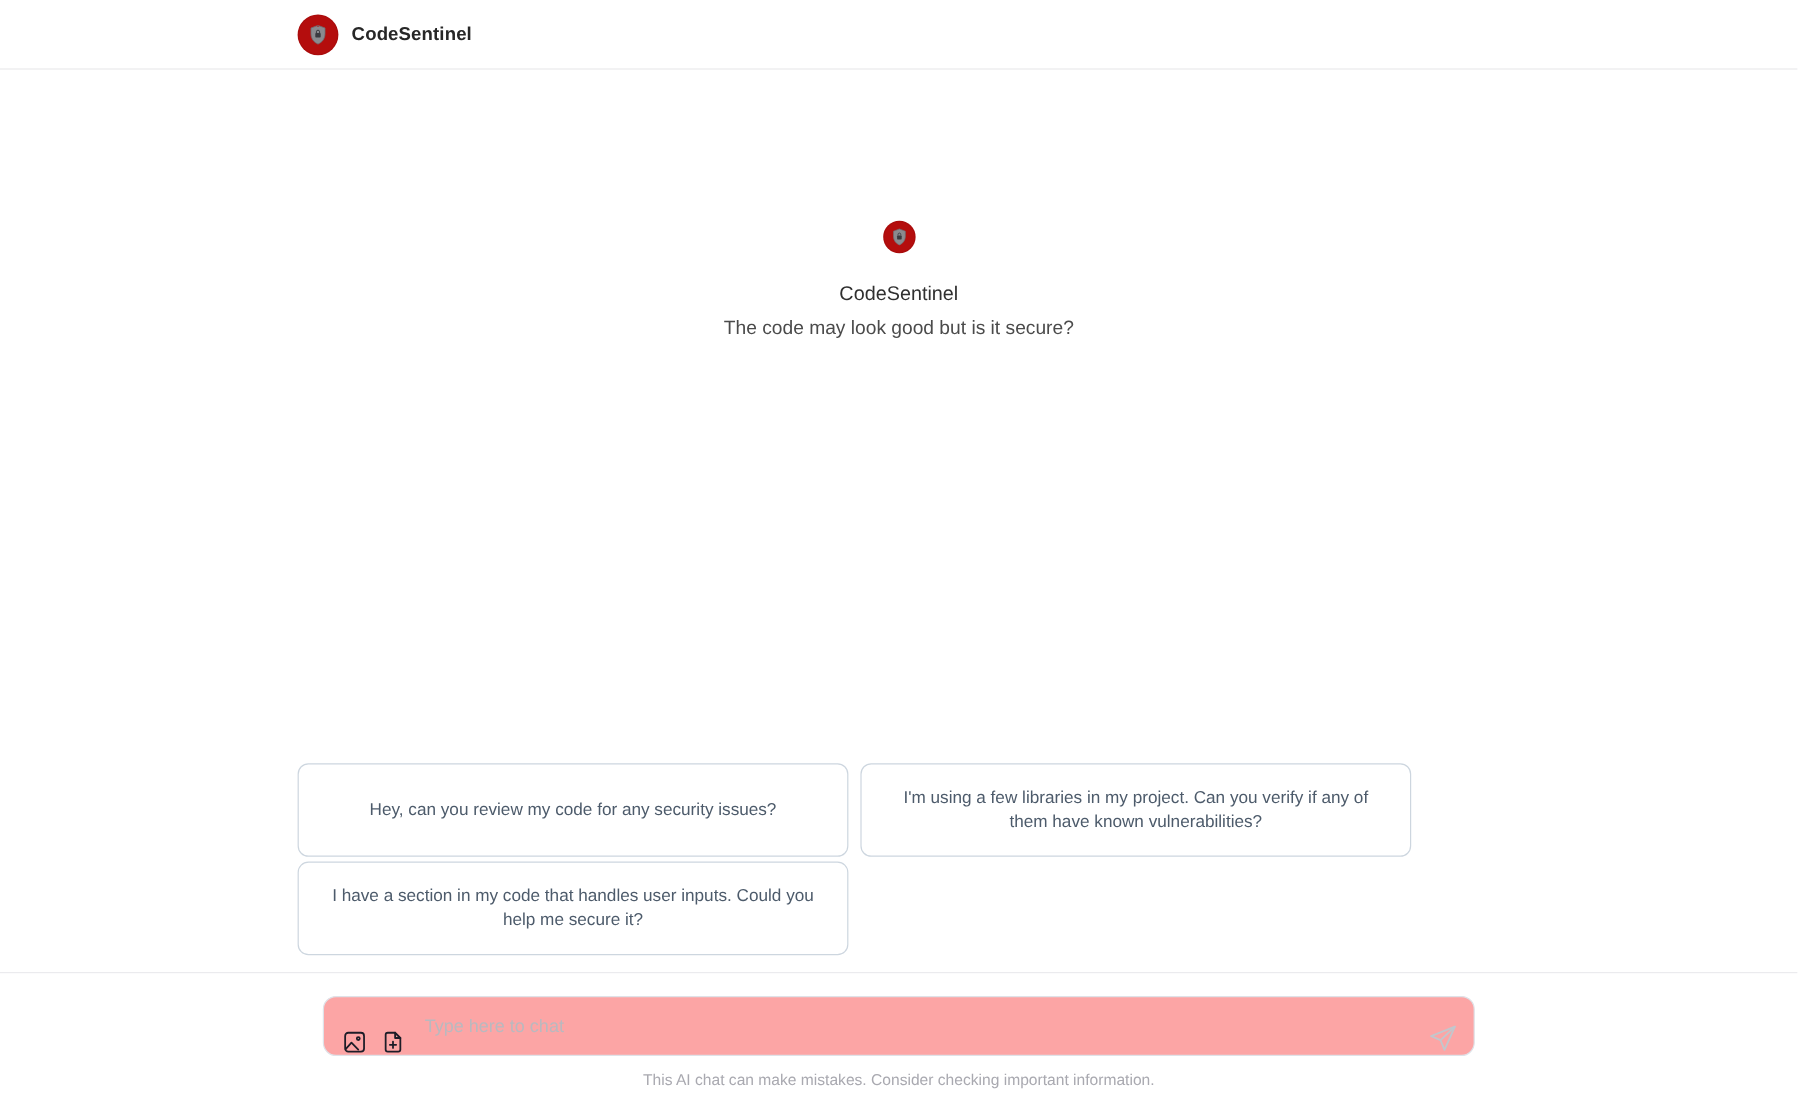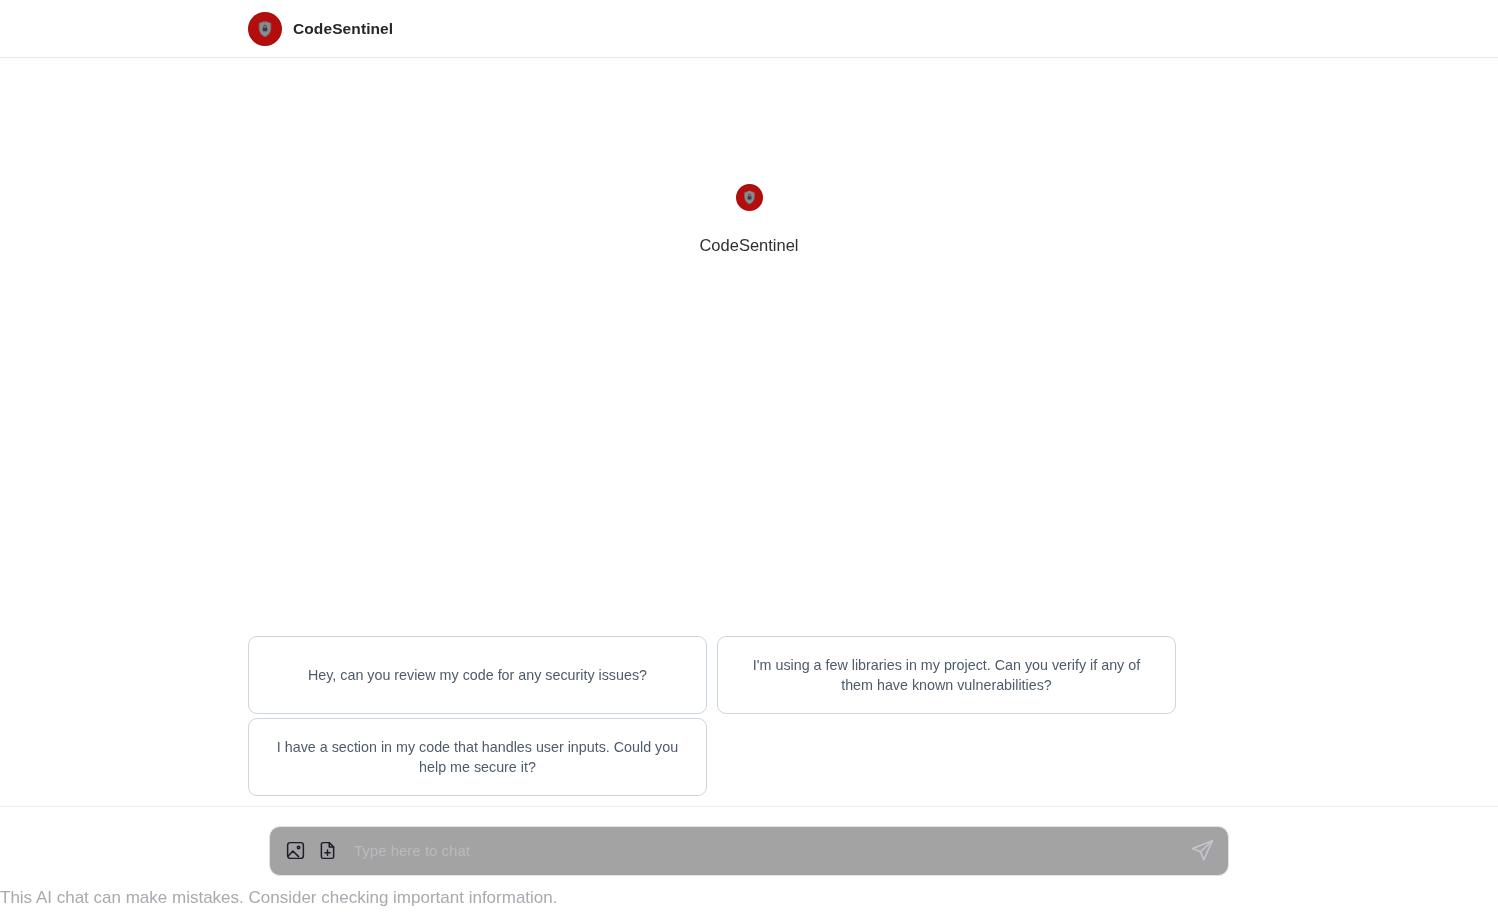--- a/index.html
+++ b/index.html
@@ -135,23 +135,23 @@
     background: #ffffff;
     padding-top: 19px;
     padding-bottom: 8px;
   }
   .composer {
     width: 960px;
     margin: 0 auto;
     height: 50px;
     border: 1px solid #dfe2e8;
     border-radius: 11px;
-    background: #a3a3a3;
-    display: flex;
-    align-items: center;
+    background: #fca5a5;
+    display: flex;
+    align-items: flex-end;
     padding: 0 12px 0 14px;
     gap: 10px;
   }
   .composer-icon {
     width: 22px;
     height: 22px;
     display: flex;
     align-items: center;
     justify-content: center;
     color: #1d1d28;
@@ -180,21 +180,22 @@
     color: #c3c6cc;
     cursor: pointer;
     flex: 0 0 auto;
     background: transparent;
     border: none;
     padding: 0;
   }
   .send-btn svg { display: block; }
 
   .disclaimer {
-    font-size: 17px;
+    text-align: center;
+    font-size: 13px;
     color: #a9a9b0;
     margin-top: 12px;
     line-height: 1.2;
   }
 </style>
 </head>
 <body>
 
 <div class="app">
 
@@ -216,20 +217,21 @@
 
     <div class="hero">
       <div class="hero-avatar">
         <svg width="17" height="17" viewBox="0 0 24 24" aria-hidden="true">
           <path d="M12 2.6 L19 5.2 V11 c0 5.2 -3.1 8.6 -7 10.3 C8.1 19.6 5 16.2 5 11 V5.2 Z" fill="#8a8a8f" stroke="#6f6f75" stroke-width="0.8"></path>
           <rect x="9.3" y="10.2" width="5.4" height="4.6" rx="0.8" fill="#3a3a40"></rect>
           <path d="M10.4 10.2 v-1.2 a1.6 1.6 0 0 1 3.2 0 v1.2" fill="none" stroke="#3a3a40" stroke-width="1"></path>
         </svg>
       </div>
       <div class="hero-name">CodeSentinel</div>
+      <div class="hero-tagline">The code may look good but is it secure?</div>
     </div>
 
     <div class="suggestions">
       <div class="suggestion-card">
         <span class="suggestion-text">Hey, can you review my code for any security issues?</span>
       </div>
       <div class="suggestion-card">
         <span class="suggestion-text">I'm using a few libraries in my project. Can you verify if any of them have known vulnerabilities?</span>
       </div>
       <div class="suggestion-card">

